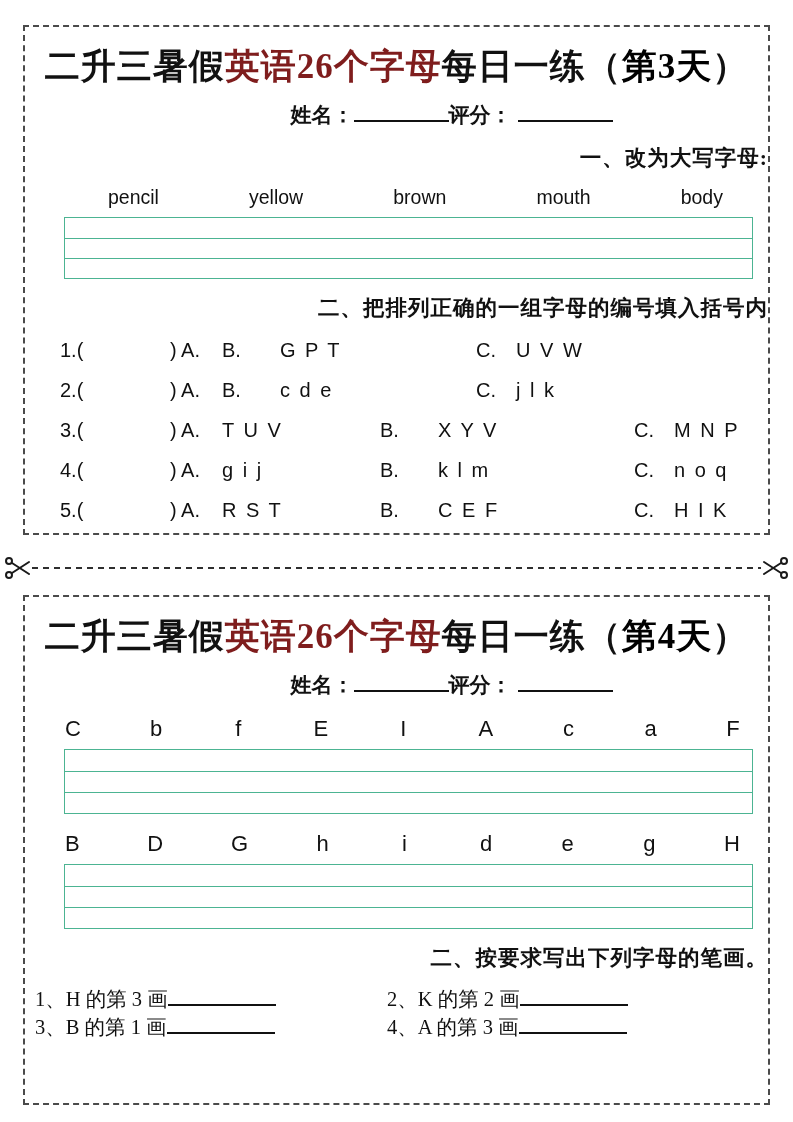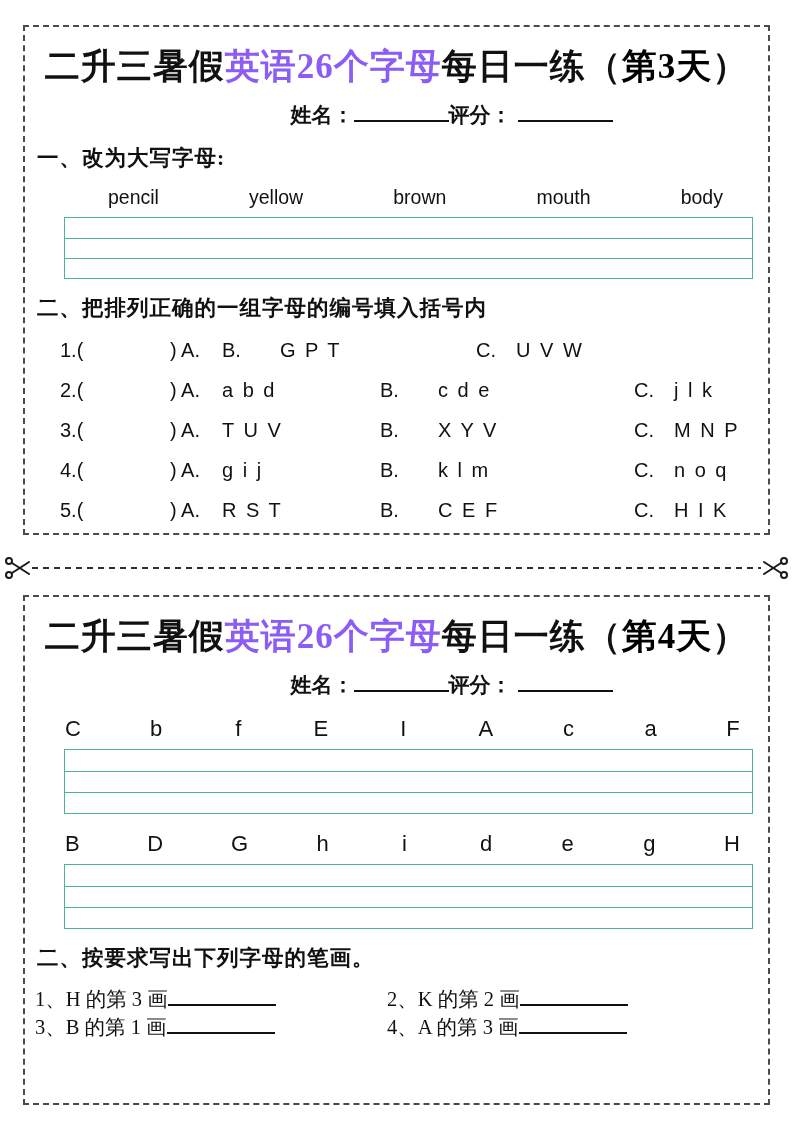--- a/index.html
+++ b/index.html
@@ -5,30 +5,30 @@
   html,body{margin:0;padding:0;background:#ffffff;}
   #page{position:relative;width:793px;height:1122px;background:#fff;
         font-family:"Liberation Serif",serif;color:#111;overflow:hidden;}
   .panel{position:absolute;left:23px;width:747px;height:510px;
          border:2px dashed #4a4a4a;box-sizing:border-box;overflow:hidden;background:#fff;}
   #panel1{top:25px;}
   #panel2{top:595px;}
 
   .sheet-title{margin-top:16px;text-align:center;font-size:35px;font-weight:900;
                letter-spacing:1px;white-space:nowrap;}
-  .t-red{color:#8b5cf6;}
+  .t-red{color:#7f1d1d;}
   .t-blue{color:#000000;}
 
   .name-line{margin-top:11px;text-align:center;font-size:21px;transform:translateX(55px);
              white-space:nowrap;font-weight:600;}
   .blank{display:inline-block;border-bottom:2px solid #111;height:17px;vertical-align:baseline;}
   .blank.name{width:95px;}
   .blank.score{width:95px;margin-left:6px;}
 
-  .sec-heading{margin:14px 0 0 12px;font-size:21.5px;font-weight:600;letter-spacing:1px;}
+  .sec-heading{margin:14px 0 0 12px;font-size:21.5px;font-weight:600;letter-spacing:1px;text-align:right;}
 
   
   .words-row{display:flex;justify-content:space-between;margin:14px 45px 0 83px;
              font-family:"Liberation Sans",sans-serif;font-size:19.5px;}
   .wbox{position:relative;margin:8px 15px 0 39px;height:62px;
         border:1.5px solid #4cb492;box-sizing:border-box;}
   .wbox .gline{position:absolute;left:0;right:0;border-top:1.5px solid #4cb492;}
   .wbox .g1{top:33%;}
   .wbox .g2{top:66%;}
 
@@ -94,21 +94,20 @@
         <span class="q-num">1.(</span>
         <span class="q-alabel">) A.</span>
         <span class="q-blabel">B.</span>
         <span class="q-b">G P T</span>
         <span class="q-clabel">C.</span>
         <span class="q-c">U V W</span>
       </div>
       <div class="q-row">
         <span class="q-num">2.(</span>
         <span class="q-alabel">) A.</span>
-        <span class="q-a">a b d</span>
         <span class="q-blabel">B.</span>
         <span class="q-b">c d e</span>
         <span class="q-clabel">C.</span>
         <span class="q-c">j l k</span>
       </div>
       <div class="q-row">
         <span class="q-num">3.(</span>
         <span class="q-alabel">) A.</span>
         <span class="q-a">T U V</span>
         <span class="q-blabel">B.</span>

